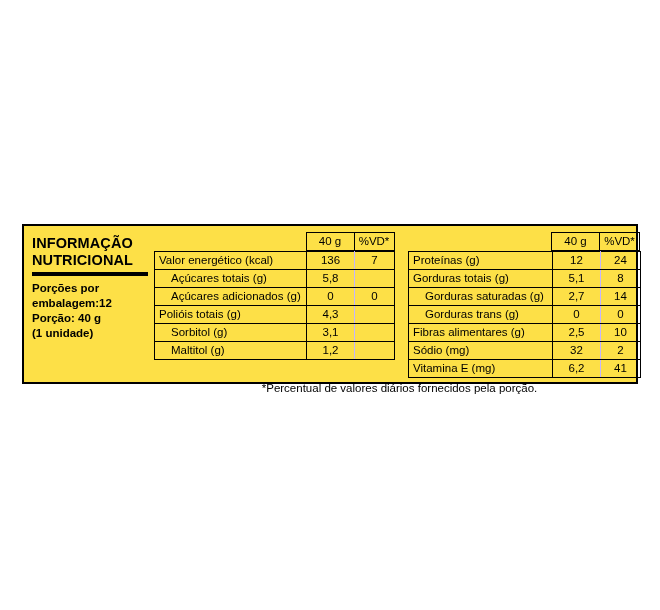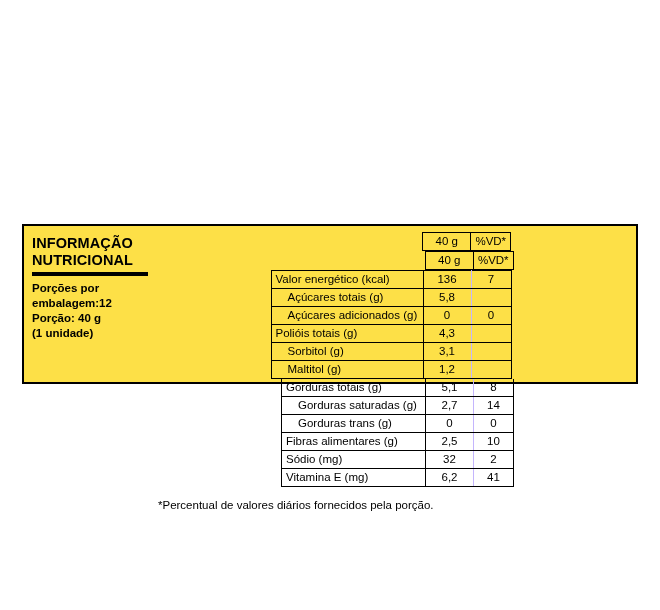--- a/index.html
+++ b/index.html
@@ -64,22 +64,22 @@
   }
 
   
   .tables {
     flex: 1 1 auto;
     display: flex;
     flex-direction: column;
   }
   .tables-row {
     display: flex;
-    flex-direction: column;
-    align-items: center;
+    flex-direction: row;
+    align-items: flex-start;
   }
 
   table.nut {
     border-collapse: collapse;
     table-layout: fixed;
     font-size: 11.5px;
   }
   table.nut td, table.nut th {
     padding: 0 4px;
     height: 17px;
@@ -140,22 +140,23 @@
   .rowline td.dvv {
     border-right: 1px solid #000;
     text-align: center;
   }
   .firstrow td { border-top: 1px solid #000; }
 
   .indent { padding-left: 16px !important; }
 
   .footnote {
     font-size: 11.5px;
-    margin-top: 12px;
+    margin-top: 4px;
     padding-left: 4px;
+    text-align: center;
   }
 </style>
 </head>
 <body>
 
 <div id="label">
   <div class="inner">
 
     <div class="heading-col">
       <div class="title">
@@ -247,20 +248,25 @@
             </tbody>
         </table>
 
         <table class="nut right-table">
           <colgroup>
             <col class="c-name">
               <col class="c-val">
               <col class="c-dv">
           </colgroup>
           <tbody id="right-rows">
+              <tr class="rowline firstrow">
+                <td class="name">Proteínas (g)</td>
+                <td class="val">12</td>
+                <td class="dvv">24</td>
+              </tr>
               <tr class="rowline">
                 <td class="name">Gorduras totais (g)</td>
                 <td class="val">5,1</td>
                 <td class="dvv">8</td>
               </tr>
               <tr class="rowline">
                 <td class="name indent">Gorduras saturadas (g)</td>
                 <td class="val">2,7</td>
                 <td class="dvv">14</td>
               </tr>

